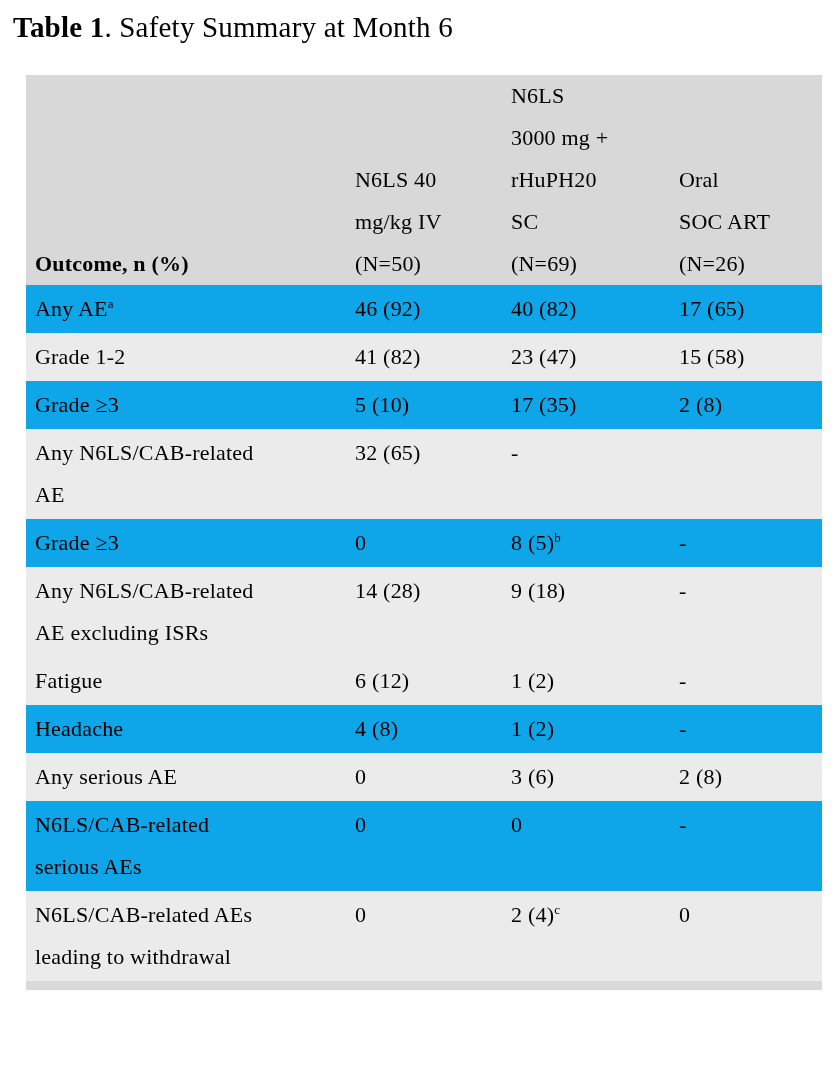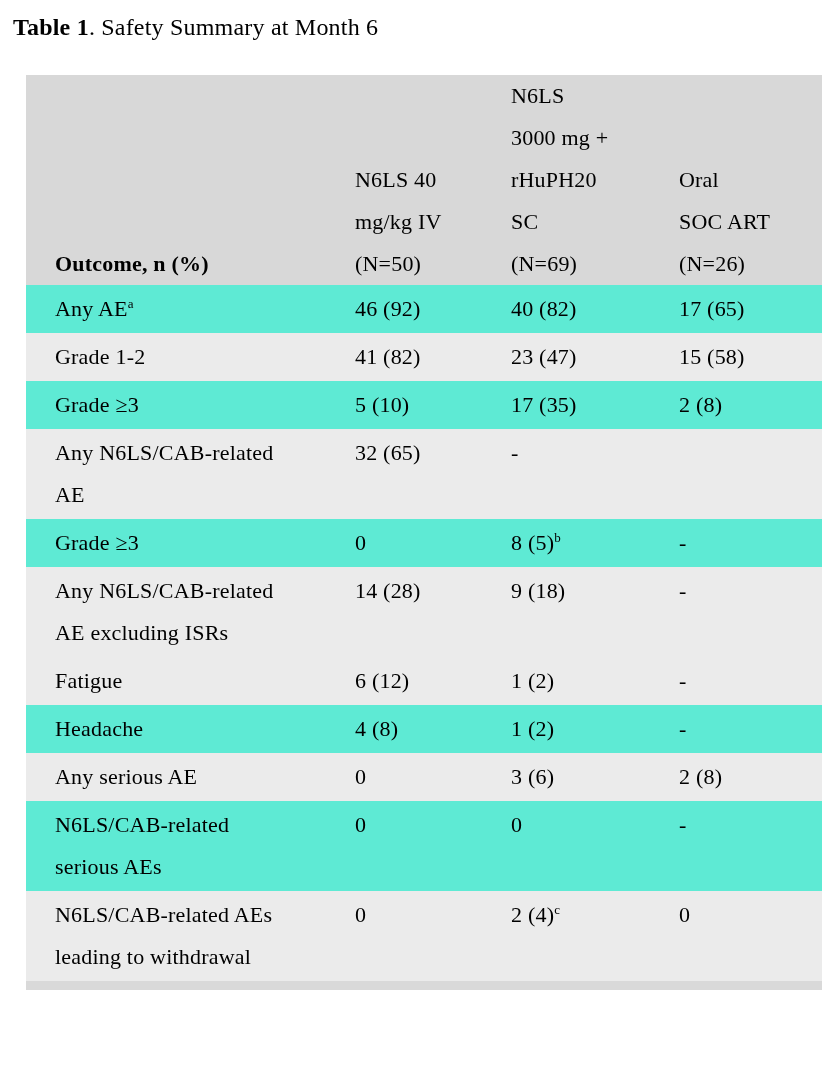--- a/index.html
+++ b/index.html
@@ -9,44 +9,44 @@
     overflow: hidden;
   }
   body {
     font-family: "Liberation Serif", "DejaVu Serif", serif;
     color: var(--text, #000000);
     font-size: 22px;
     letter-spacing: 0.2px;
   }
   .caption {
     margin: 10px 0 0 13px;
-    font-size: 24px;
+    font-size: 29px;
     line-height: 34px;
   }
   .caption .bold { font-weight: bold; }
   .table-wrap {
     width: 796px;
     margin: 31px 0 0 26px;
   }
   .thead {
     display: grid;
     grid-template-columns: 329px 156px 168px 143px;
     align-items: end;
     height: 210px;
     background: var(--header-bg, #d8d8d8);
     padding-bottom: 8px;
   }
   .th, .td { line-height: 42px; }
   .th.bold { font-weight: bold; }
-  .c1 { padding-left: 1px; padding-right: 14px; margin-left: 28px; }
+  .c1 { padding-left: 9px; padding-right: 14px; }
   .tr {
     display: grid;
     grid-template-columns: 329px 156px 168px 143px;
     padding: 3px 0;
-    background: #5eead4;
+    background: #0ea5e9;
   }
   .tr.shaded { background: var(--shaded-row-bg, #ebebeb); }
   .strip {
     height: 9px;
     width: 796px;
     background: var(--footer-strip-bg, #d9d9d9);
   }
   sup {
     font-size: 13px;
     line-height: 0;

